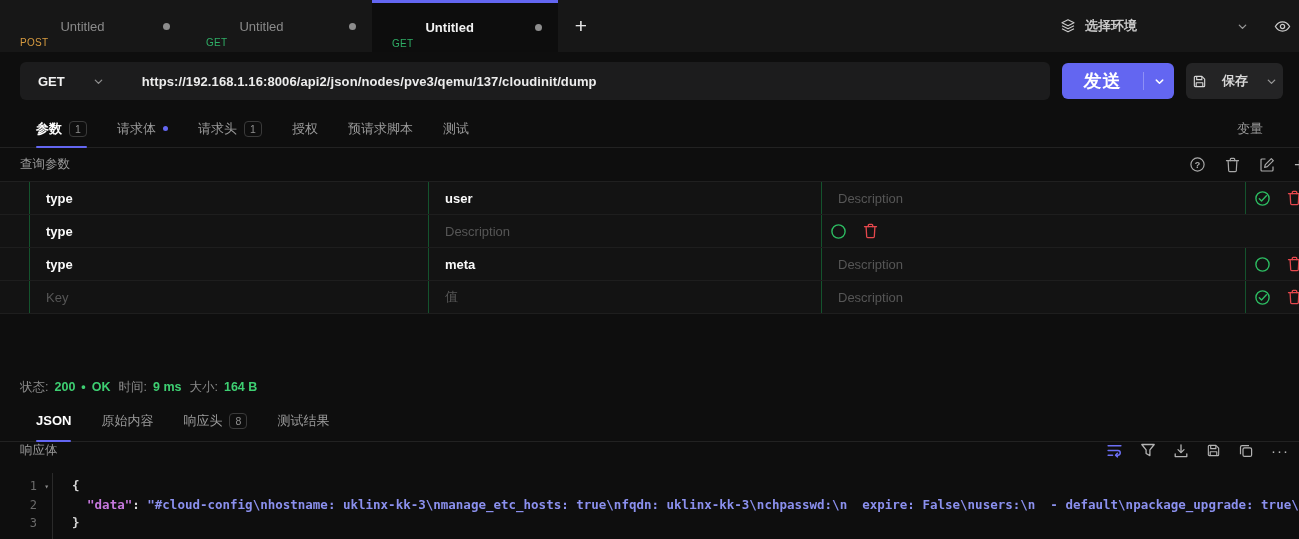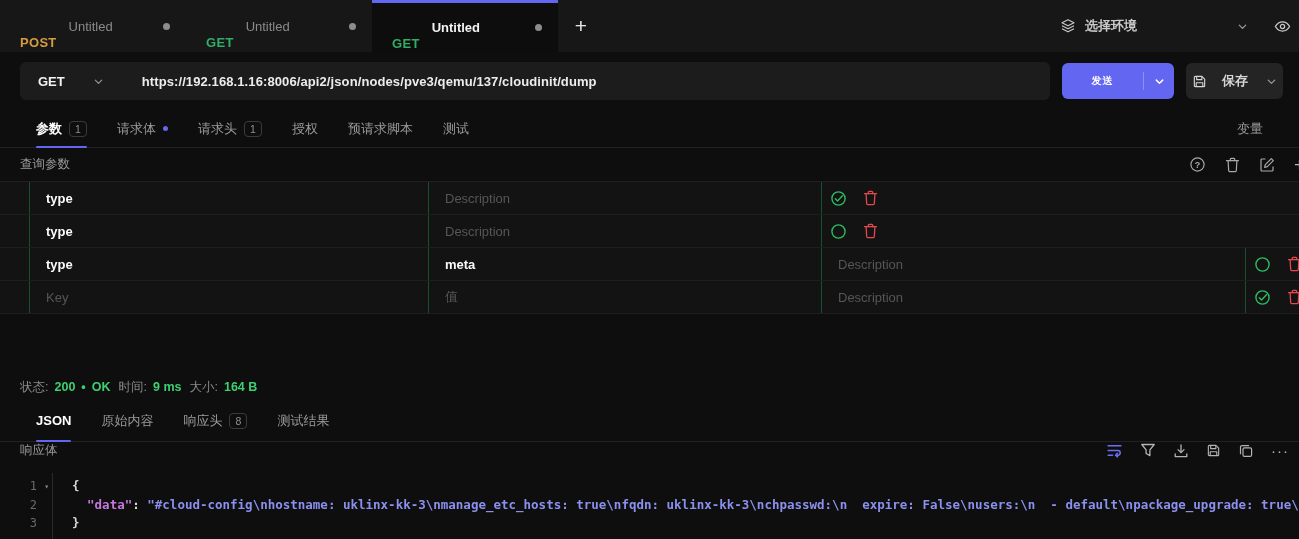--- a/index.html
+++ b/index.html
@@ -3,42 +3,42 @@
 <meta charset="utf-8">
 <style>
   * { margin:0; padding:0; box-sizing:border-box; }
   html,body { background:#0e0e0e; }
   body { font-family:"Liberation Sans", sans-serif; }
   .app { position:relative; width:1299px; height:539px; background:#0e0e0e; overflow:hidden; color:#ddd; }
 
   
   .tabbar { height:52px; background:#171717; display:flex; align-items:stretch; }
   .tab { width:186px; display:flex; align-items:center; padding:0 16px 0 20px; cursor:pointer; }
-  .tab .method { font-size:13px; font-weight:bold; letter-spacing:.3px;margin-top:32px; }
+  .tab .method { font-size:10px; font-weight:normal; letter-spacing:.3px;margin-top:32px; }
   .m-post { color:#d79b40; }
   .m-get  { color:#2fae66; }
   .tab-title { margin-left:12px; font-size:13px; color:#8a8a8a; }
   .tab.active { background:#0d0d0d; border-top:3px solid #6366f1; }
   .tab.active .tab-title { color:#f2f2f2; font-weight:bold; }
   .tdot { margin-left:auto; width:7px; height:7px; border-radius:50%; background:#8d8d8d; }
   .newtab { width:46px; display:flex; align-items:center; justify-content:center; font-size:21px; color:#e6e6e6; cursor:pointer; }
   .tabbar-right { margin-left:auto; display:flex; align-items:center; gap:26px; padding-right:8px; }
   .env-select { width:188px; display:flex; align-items:center; gap:9px; color:#c9c9c9; font-size:13px; font-weight:bold; cursor:pointer; }
   .env-select .chev { margin-left:auto; color:#9a9a9a; }
   .icon { display:inline-flex; align-items:center; justify-content:center; }
   .eye { color:#c9c9c9; }
 
   
   .req-row { height:58px; display:flex; align-items:center; padding:0 16px 0 20px; gap:12px; }
   .url-field { flex:1; height:38px; background:#1c1c1d; border-radius:6px; display:flex; align-items:center; padding:0 18px; cursor:text; }
   .method-sel { display:flex; align-items:center; gap:28px; font-size:13px; font-weight:bold; color:#f2f2f2; cursor:pointer; }
   .method-sel .chev { color:#8f8f8f; }
   .url-text { margin-left:38px; font-size:13px; font-weight:bold; color:#ececec; letter-spacing:.1px; }
   .send-btn { width:112px; height:36px; background:#6366f1; border:none; border-radius:6px; color:#fff; display:flex; align-items:center; cursor:pointer; font-family:inherit; }
-  .send-label { flex:1; text-align:center; font-size:10px; font-weight:bold; letter-spacing:1px; }
+  .send-label { flex:1; text-align:center; font-size:18px; font-weight:bold; letter-spacing:1px; }
   .send-div { width:1px; height:18px; background:rgba(255,255,255,.28); }
   .send-chev { width:30px; display:flex; justify-content:center; color:#fff; }
   .save-btn { width:97px; height:36px; background:#242425; border:none; border-radius:6px; color:#d6d6d6; display:flex; align-items:center; justify-content:center; gap:15px; font-size:13px; font-weight:bold; cursor:pointer; font-family:inherit; }
   .save-btn .chev { color:#9a9a9a; margin-left:3px; }
 
   
   .tabs { display:flex; align-items:center; gap:30px; padding:0 36px; border-bottom:1px solid #222; font-size:13px; color:#9a9a9a; }
   .req-tabs { height:38px; }
   .resp-tabs { height:42px; }
   .rtab { display:flex; align-items:center; gap:7px; height:100%; position:relative; cursor:pointer; white-space:nowrap; }
@@ -225,20 +225,23 @@
       <span class="icon plus-glyph">+</span>
     </div>
   </div>
 
   <div class="ptable">
 
     <div class="prow">
       <div class="pcell"></div>
       <div class="pcell">
           <span class="kv">type</span>
+        </div>
+      <div class="pcell">
+          <span class="kv">user</span>
         </div>
       <div class="pcell">
           <span class="ph">Description</span>
         </div>
       <div class="pcell c-ops">
         <span class="icon ok-icon">
           <svg width="17" height="17" viewBox="0 0 16 16" fill="none" stroke="currentColor" stroke-width="1.3">
               <circle cx="8" cy="8" r="6.2"></circle>
               <path d="M5 8.2l2.1 2.1 4.6-4.8" stroke-linecap="round" stroke-linejoin="round"></path>
             </svg>

